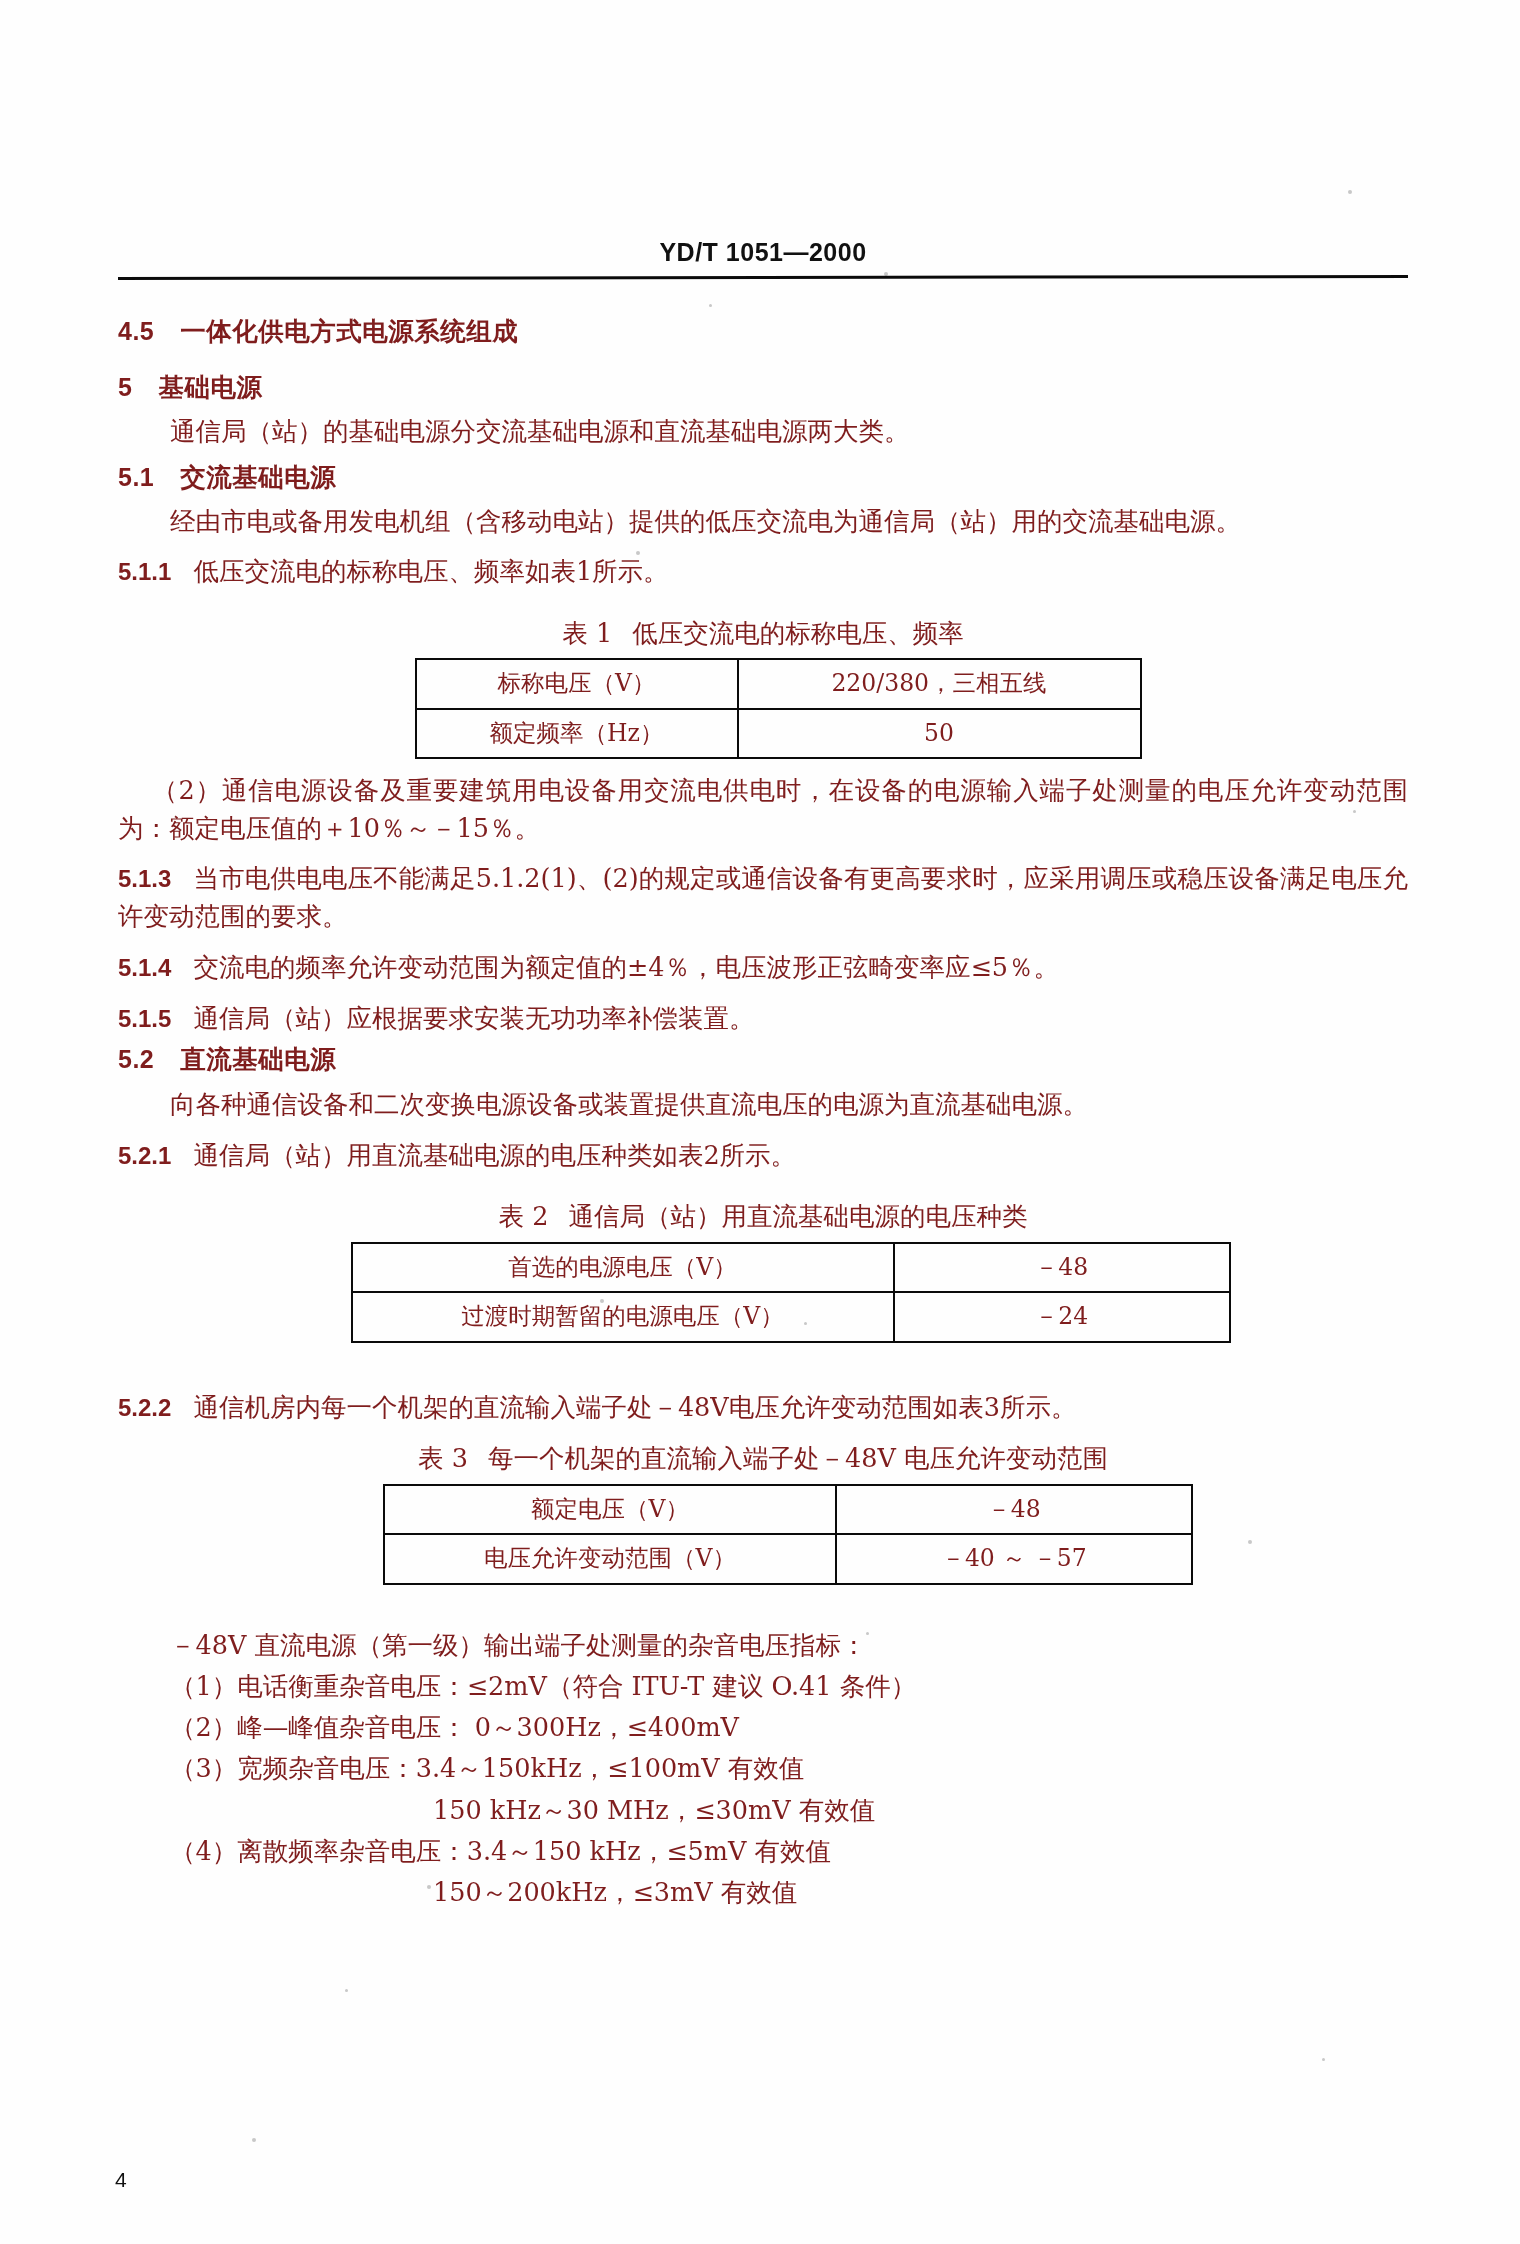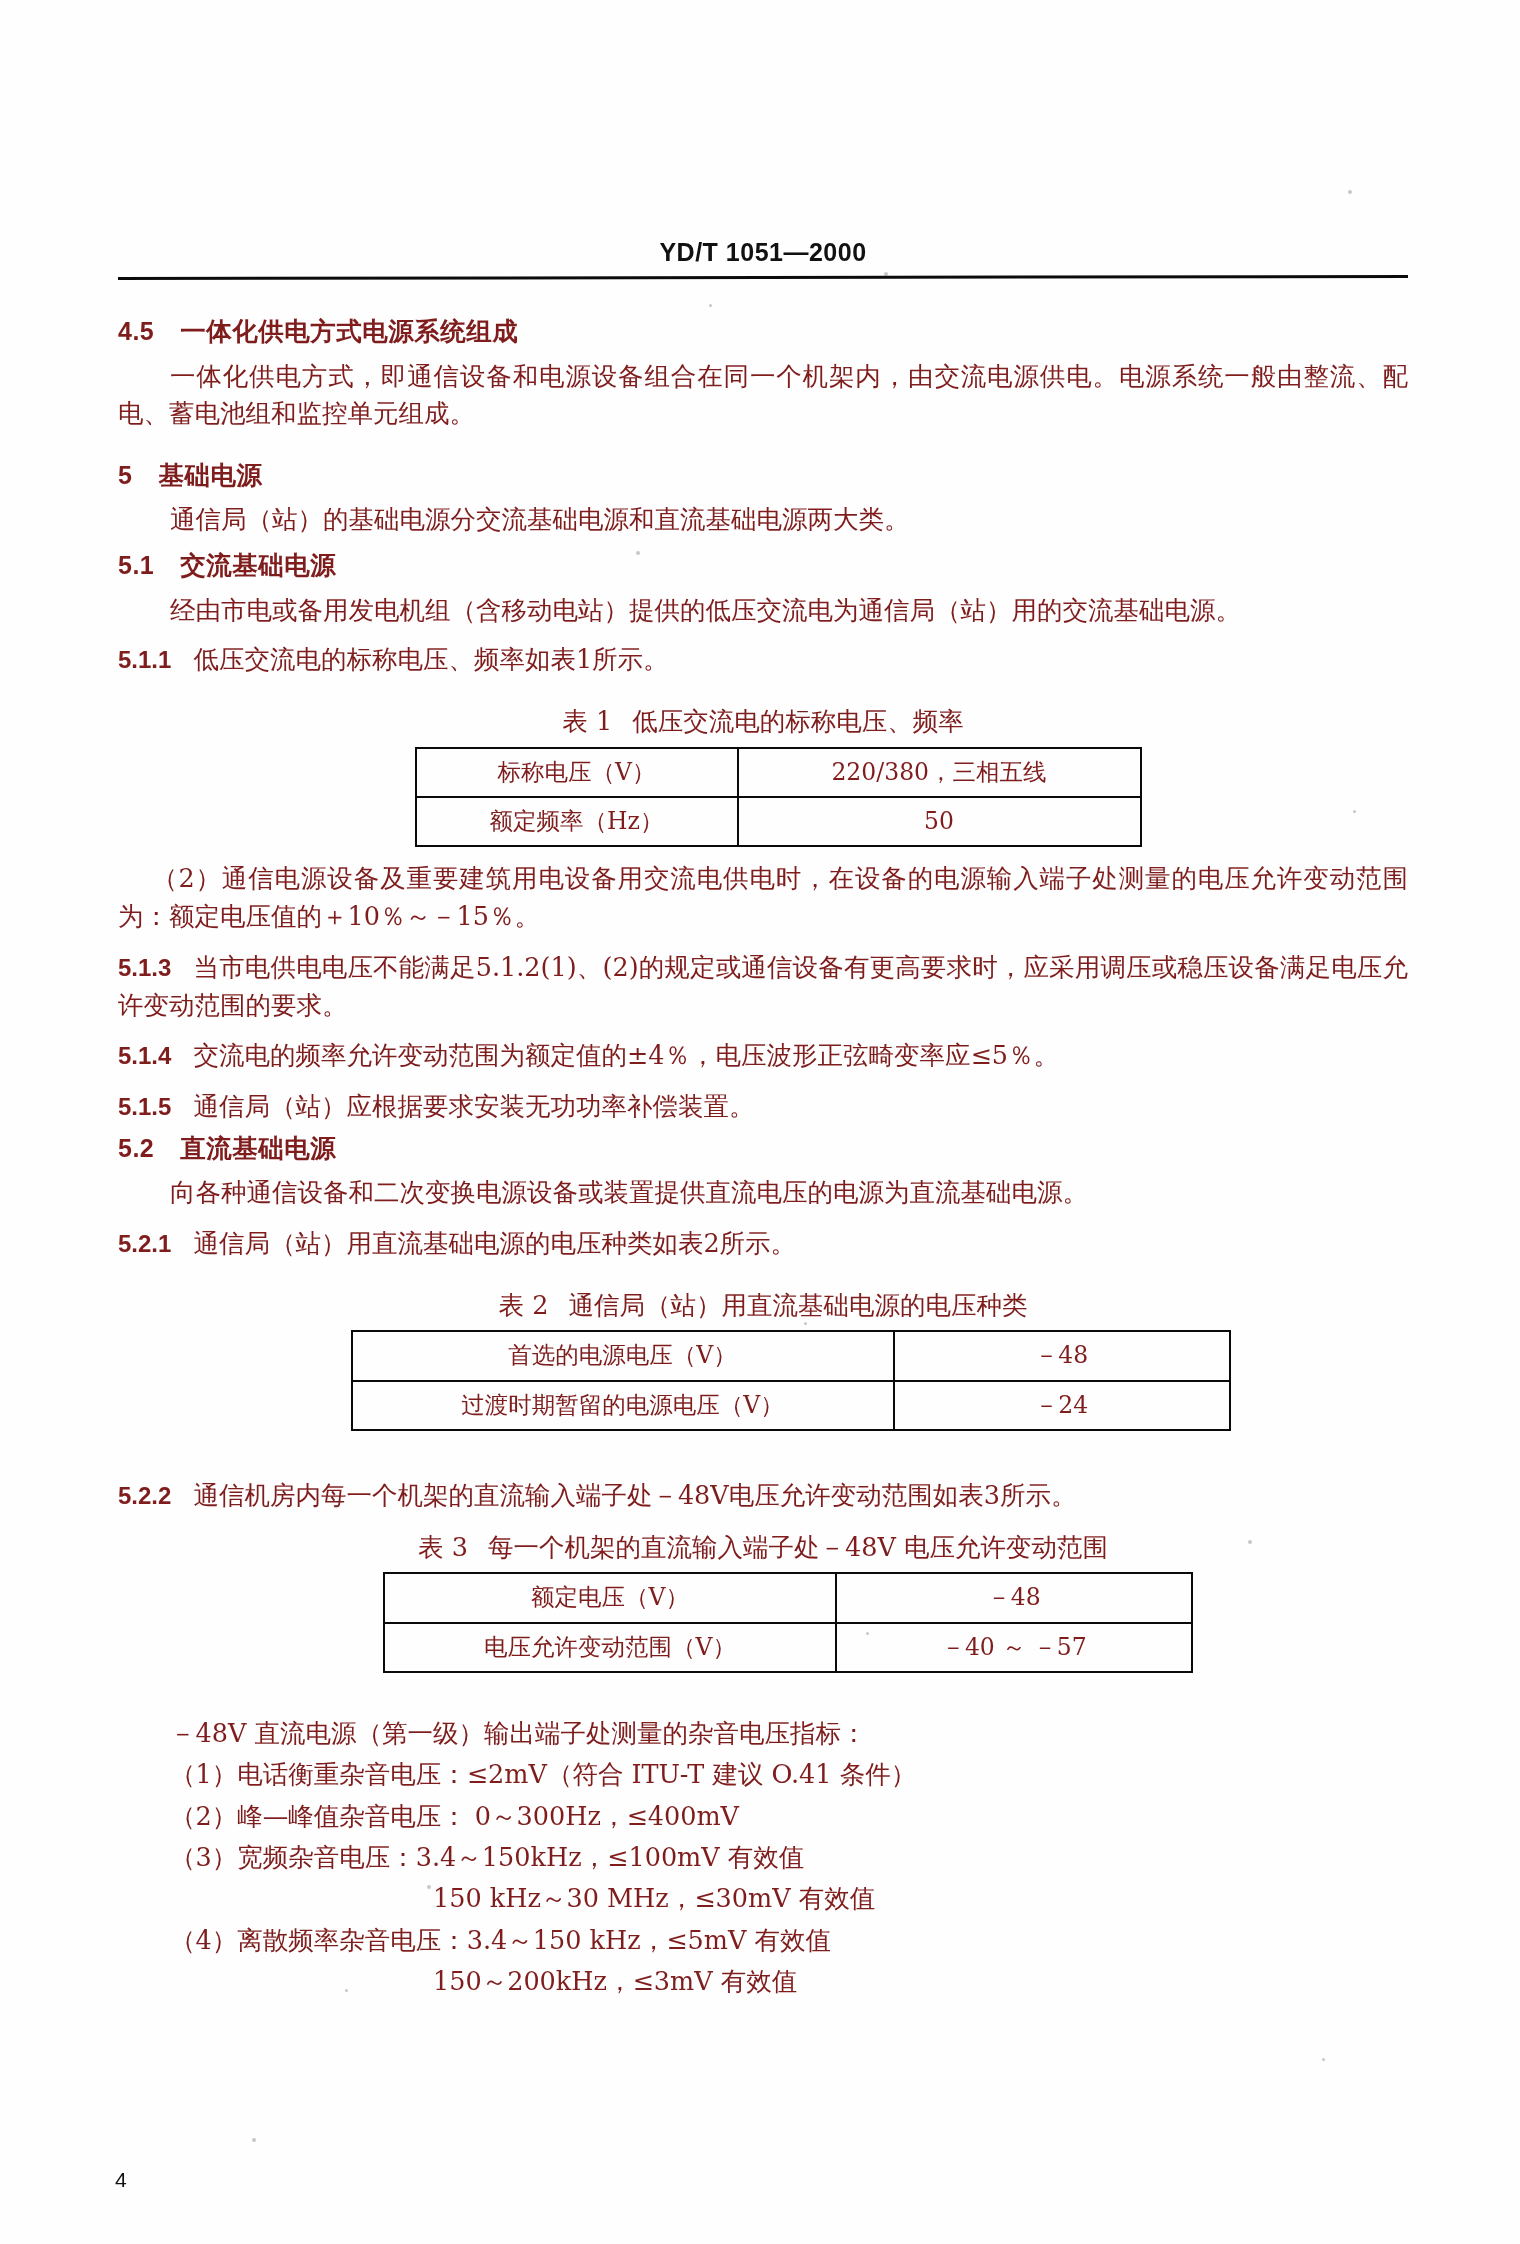--- a/index.html
+++ b/index.html
@@ -160,21 +160,20 @@
   <div class="speck" style="left:345px; top:1989px; width:3px; height:3px;"></div>
 
   <div class="content">
 
     <div class="header-id">YD/T 1051—2000</div>
     <div class="header-rule"></div>
 
     <div class="body-area">
 
       <div class="heading"><span class="h-num">4.5</span><span class="gap-m"></span><span>一体化供电方式电源系统组成</span></div>
-      <div class="para indent">一体化供电方式，即通信设备和电源设备组合在同一个机架内，由交流电源供电。电源系统一般由整流、配电、蓄电池组和监控单元组成。</div>
 
       <div class="heading" style="margin-top:30px;"><span class="h-num">5</span><span class="gap-m"></span><span>基础电源</span></div>
       <div class="para indent">通信局（站）的基础电源分交流基础电源和直流基础电源两大类。</div>
 
       <div class="heading" style="margin-top:14px;"><span class="h-num">5.1</span><span class="gap-m"></span><span>交流基础电源</span></div>
       <div class="para indent">经由市电或备用发电机组（含移动电站）提供的低压交流电为通信局（站）用的交流基础电源。</div>
 
       <div class="para" style="margin-top:12px;"><span class="num-inline">5.1.1</span><span class="gap-s" style="display:inline-block;width:22px;"></span><span>低压交流电的标称电压、频率如表1所示。</span></div>
 
       <div class="tbl-caption"><span>表 1</span><span class="cap-gap"></span><span>低压交流电的标称电压、频率</span></div>

